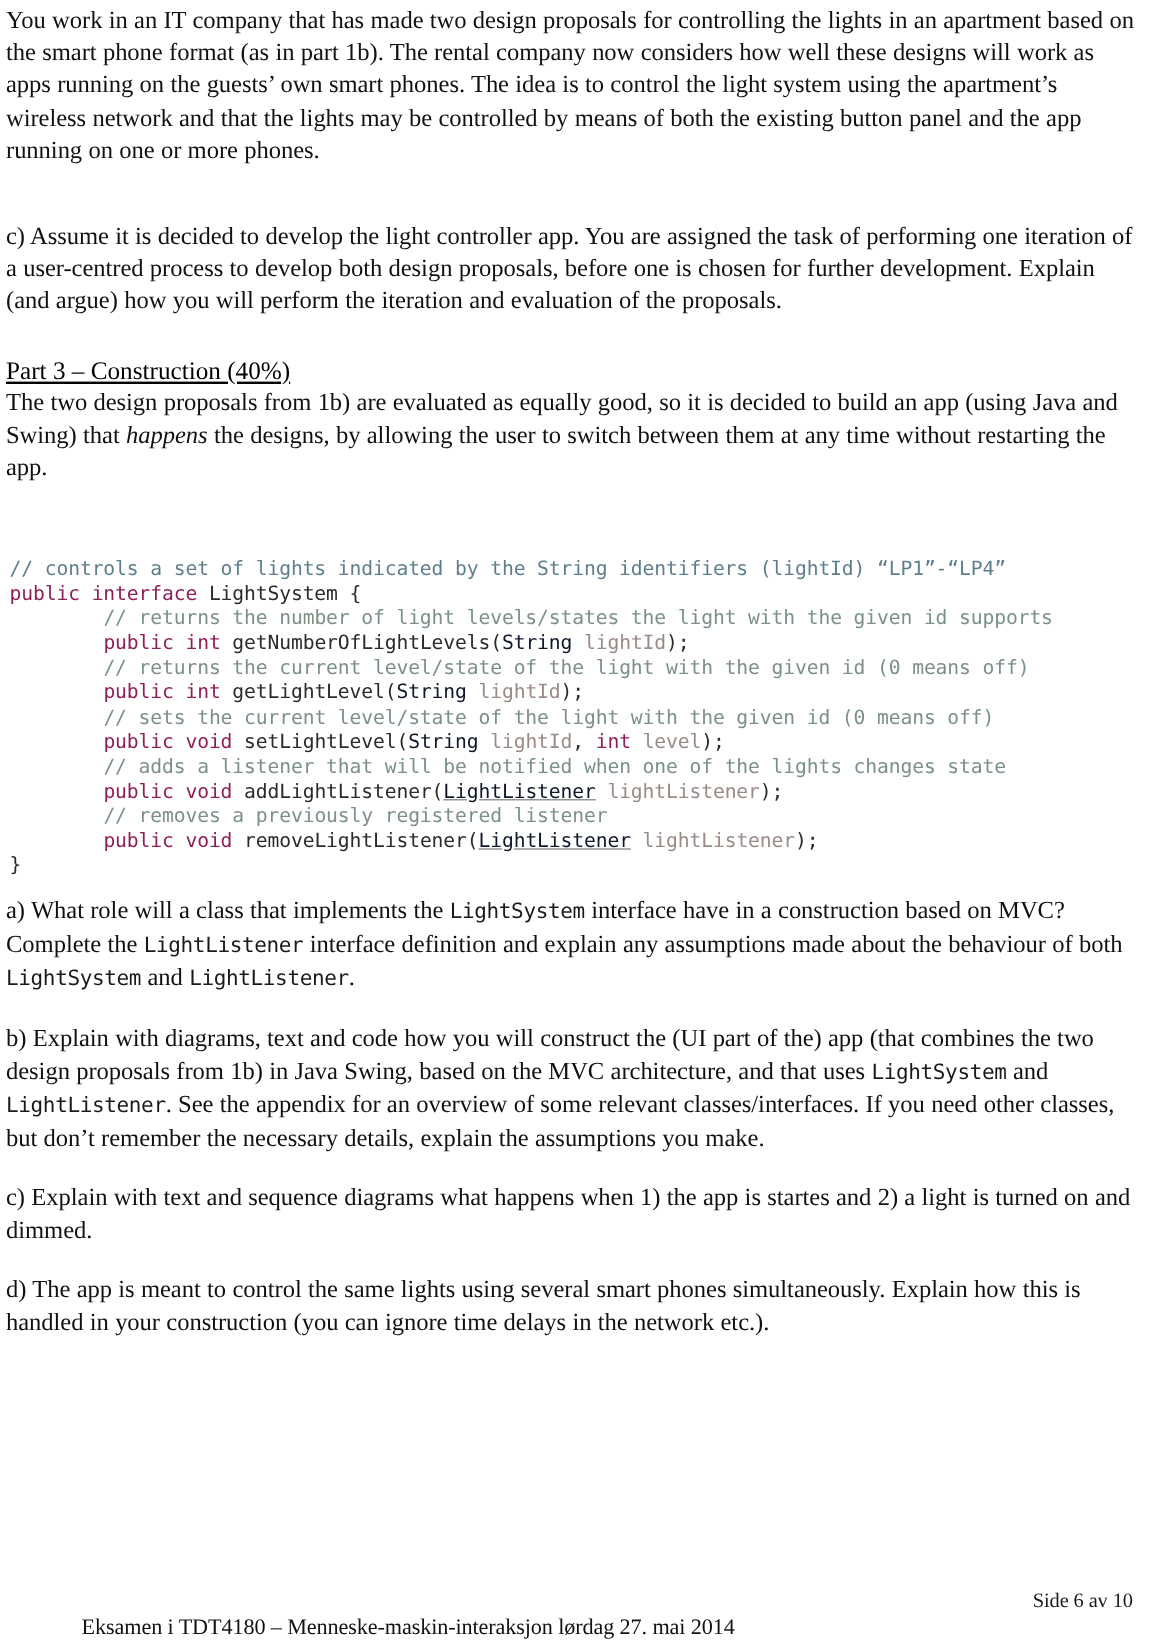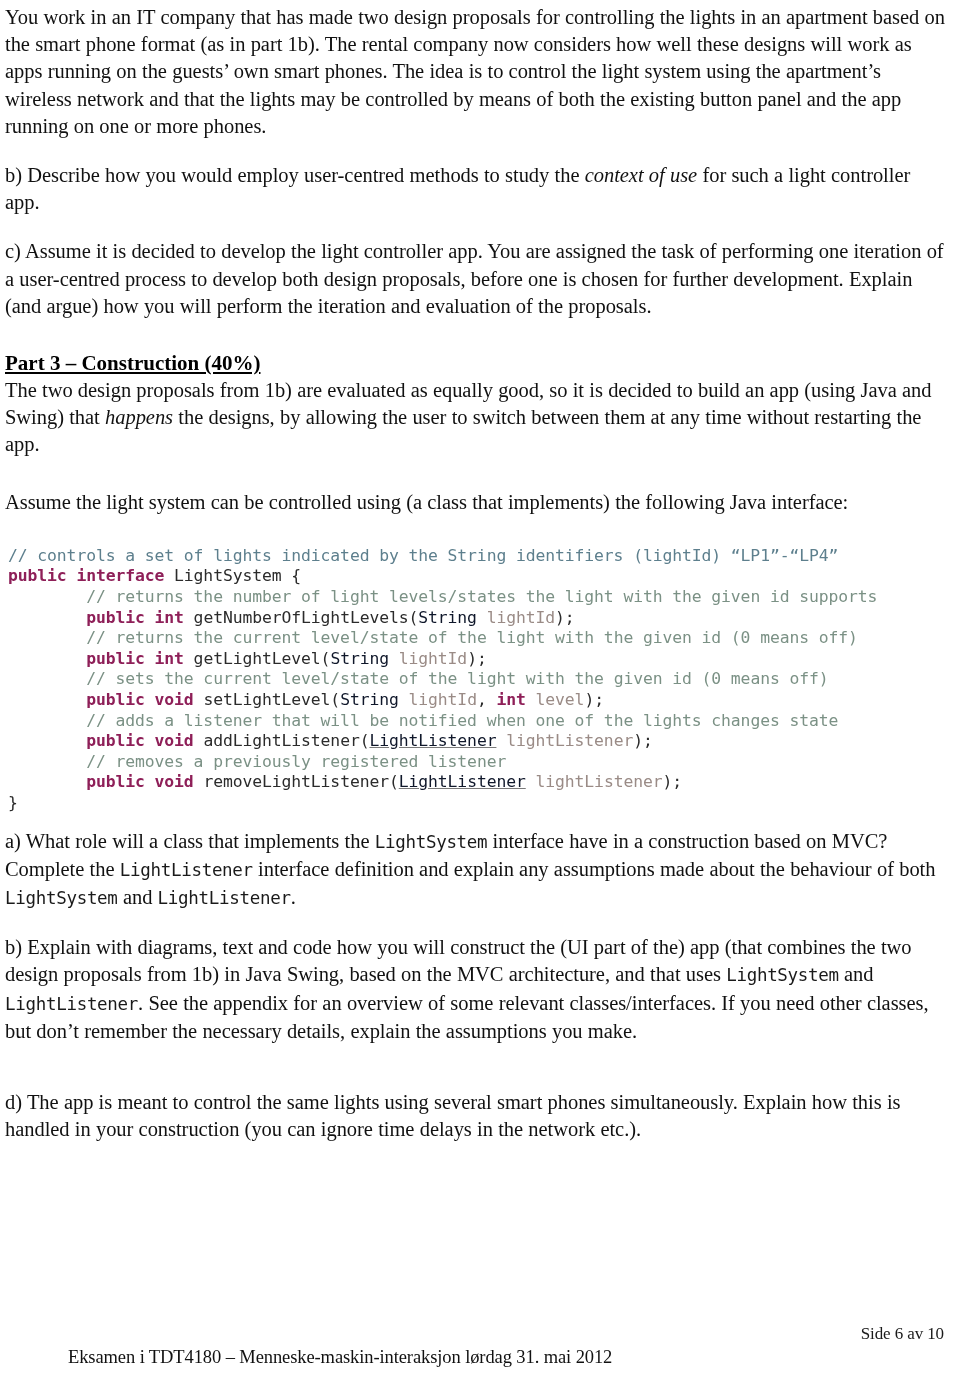--- a/index.html
+++ b/index.html
@@ -33,21 +33,21 @@
     word-spacing: 0.2px;
     color: #111;
   }
   .gap-sm { height: 14px; }
   .gap-md { height: 22px; }
   .gap-lg { height: 30px; }
 
   .heading {
     margin: 0;
     font-size: 21px;
-    font-weight: bold;
+    font-weight: normal;
     text-decoration: underline;
     line-height: 27px;
     color: #000;
   }
   em.it {
     font-style: italic;
   }
   code.inl {
     font-family: "DejaVu Sans Mono", "Liberation Mono", monospace;
     font-size: 17.5px;
@@ -60,21 +60,21 @@
   .codeblock {
     font-family: "DejaVu Sans Mono", "Liberation Mono", monospace;
     font-size: 16.4px;
     line-height: 20.6px;
     white-space: pre;
     letter-spacing: -0.1px;
     margin: 0;
     padding-left: 3px;
   }
   .codeblock .ln { display: block; min-height: 20.6px; }
-  .kw   { color: #8e1f58; font-weight: bold; margin-top: 40px; }
+  .kw   { color: #8e1f58; font-weight: normal; margin-top: 40px; }
   .cmt1 { color: #5d7f8d; }
   .cmt  { color: #7b9185; }
   .typ  { color: #0f172a; }
   .id   { color: #2b2b2b; }
   .var  { color: #9a8b86; }
   .punc { color: #2b2b2b; }
   .uline { text-decoration: underline; text-decoration-color: #7a7a7a; }
 
   
   .footer {
@@ -106,53 +106,52 @@
 </style>
 </head>
 <body>
 
 <div class="page">
 
   <p class="para">You work in an IT company that has made two design proposals for controlling the lights in an apartment based on the smart phone format (as in part 1b). The rental company now considers how well these designs will work as apps running on the guests’ own smart phones. The idea is to control the light system using the apartment’s wireless network and that the lights may be controlled by means of both the existing button panel and the app running on one or more phones.</p>
 
   <div class="gap-md"></div>
 
-  <p class="para"><span>b) Describe how you would employ user-centred methods to study the </span><em class="it">context of use</em><span> for such a light controller app.</span></p>
 
   <div class="gap-md"></div>
 
   <p class="para">c) Assume it is decided to develop the light controller app. You are assigned the task of performing one iteration of a user-centred process to develop both design proposals, before one is chosen for further development. Explain (and argue) how you will perform the iteration and evaluation of the proposals.</p>
 
   <div class="gap-lg"></div>
 
   <p class="heading">Part 3 – Construction (40%)</p>
 
   <p class="para"><span>The two design proposals from 1b) are evaluated as equally good, so it is decided to build an app (using Java and Swing) that </span><em class="it">happens</em><span> the designs, by allowing the user to switch between them at any time without restarting the app.</span></p>
 
   <div class="gap-lg"></div>
 
-  <p class="para">Assume the light system can be controlled using (a class that implements) the following Java interface:</p>
 
   <div class="gap-lg"></div>
 
   <pre class="codeblock"><span class="ln"><span class="cmt1">// controls a set of lights indicated by the String identifiers (lightId) “LP1”-“LP4”</span></span><span class="ln"><span class="kw">public interface</span><span class="id"> LightSystem {</span></span><span class="ln">        <span class="cmt">// returns the number of light levels/states the light with the given id supports</span></span><span class="ln">        <span class="kw">public int</span><span class="id"> getNumberOfLightLevels(</span><span class="typ">String</span><span class="var"> lightId</span><span class="punc">);</span></span><span class="ln">        <span class="cmt">// returns the current level/state of the light with the given id (0 means off)</span></span><span class="ln">        <span class="kw">public int</span><span class="id"> getLightLevel(</span><span class="typ">String</span><span class="var"> lightId</span><span class="punc">);</span></span><span class="ln">        <span class="cmt">// sets the current level/state of the light with the given id (0 means off)</span></span><span class="ln">        <span class="kw">public void</span><span class="id"> setLightLevel(</span><span class="typ">String</span><span class="var"> lightId</span><span class="punc">, </span><span class="kw">int</span><span class="var"> level</span><span class="punc">);</span></span><span class="ln">        <span class="cmt">// adds a listener that will be notified when one of the lights changes state</span></span><span class="ln">        <span class="kw">public void</span><span class="id"> addLightListener(</span><span class="typ uline">LightListener</span><span class="var"> lightListener</span><span class="punc">);</span></span><span class="ln">        <span class="cmt">// removes a previously registered listener</span></span><span class="ln">        <span class="kw">public void</span><span class="id"> removeLightListener(</span><span class="typ uline">LightListener</span><span class="var"> lightListener</span><span class="punc">);</span></span><span class="ln"><span class="punc">}</span></span></pre>
 
   <div class="gap-sm"></div>
 
   <p class="para"><span>a) What role will a class that implements the </span><code class="inl">LightSystem</code><span> interface have in a construction based on MVC? Complete the </span><code class="inl">LightListener</code><span> interface definition and explain any assumptions made about the behaviour of both </span><code class="inl">LightSystem</code><span> and </span><code class="inl">LightListener</code><span>.</span></p>
 
   <div class="gap-md"></div>
 
   <p class="para"><span>b) Explain with diagrams, text and code how you will construct the (UI part of the) app (that combines the two design proposals from 1b) in Java Swing, based on the MVC architecture, and that uses </span><code class="inl">LightSystem</code><span> and </span><code class="inl">LightListener</code><span>. See the appendix for an overview of some relevant classes/interfaces. If you need other classes, but don’t remember the necessary details, explain the assumptions you make.</span></p>
 
   <div class="gap-md"></div>
 
+  <p class="para">c) Explain with text and sequence diagrams what happens when 1) the app is startes  and 2) a light is turned on and dimmed.</p>
 
   <div class="gap-md"></div>
 
   <p class="para">d) The app is meant to control the same lights using several smart phones simultaneously. Explain how this is handled in your construction (you can ignore time delays in the network etc.).</p>
 
 </div>
 
 <div class="footer">
   <div class="page-num">Side 6 av 10</div>
-  <div class="footer-text">Eksamen i TDT4180 – Menneske-maskin-interaksjon lørdag 31. mai 2012</div>
+  <div class="footer-text">Eksamen i TDT4180 – Menneske-maskin-interaksjon lørdag 27. mai 2014</div>
 </div>
 
 </body></html>

